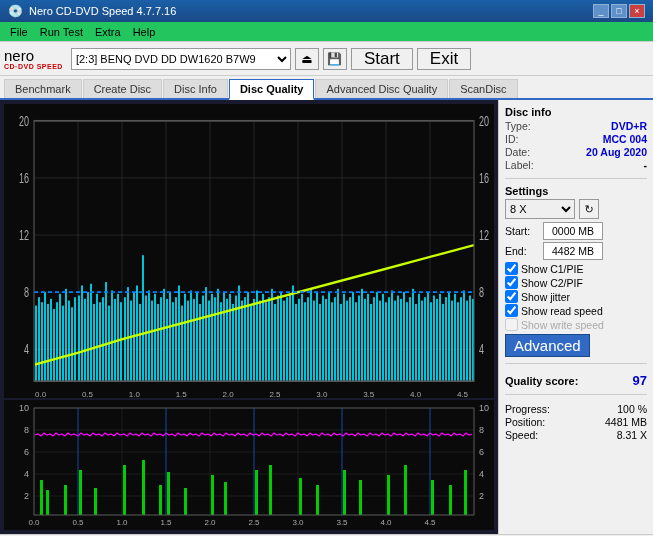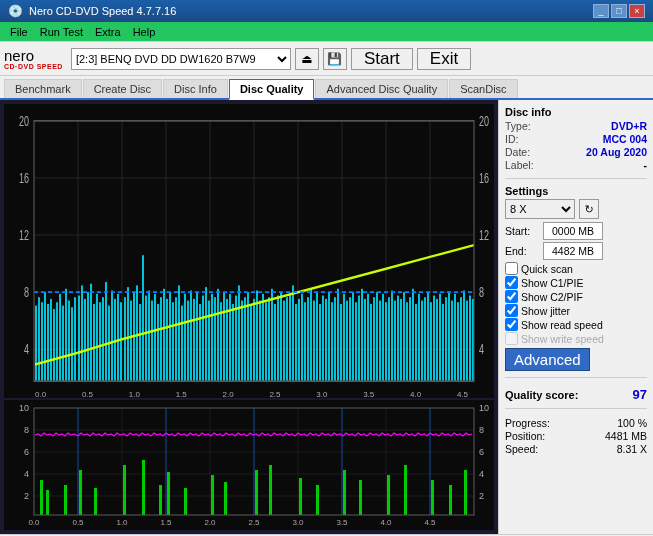--- a/index.html
+++ b/index.html
@@ -454,24 +454,20 @@
       <div class="mb-row">
         <span class="mb-label">Start:</span>
         <input class="mb-input" type="text" value="0000 MB" style="">
       </div>
       <div class="mb-row">
         <span class="mb-label">End:</span>
         <input class="mb-input" type="text" value="4482 MB" style="">
       </div>
       
       <div class="checkbox-row">
-        <input type="checkbox" style="">
-        <span>Quick scan</span>
-      </div>
-      <div class="checkbox-row">
         <input type="checkbox" checked="" style="">
         <span>Show C1/PIE</span>
       </div>
       <div class="checkbox-row">
         <input type="checkbox" checked="" style="">
         <span>Show C2/PIF</span>
       </div>
       <div class="checkbox-row">
         <input type="checkbox" checked="" style="">
         <span>Show jitter</span>

